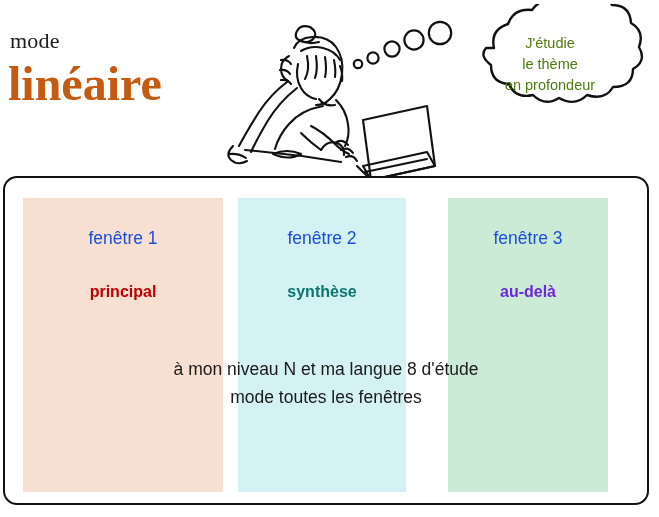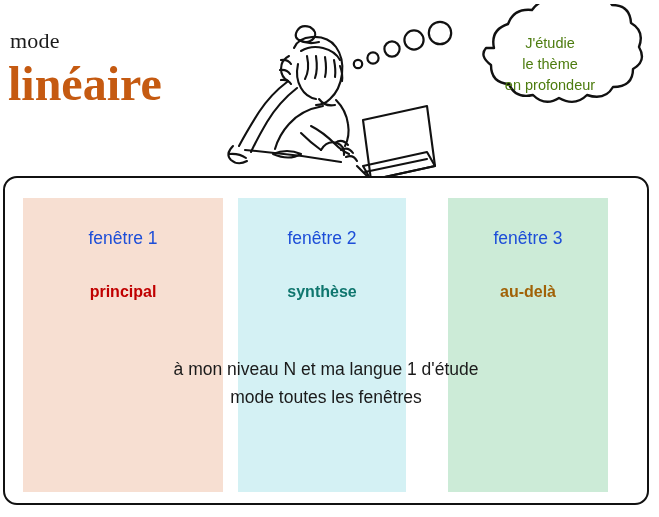--- a/index.html
+++ b/index.html
@@ -253,20 +253,20 @@
     <div class="panel-value" style="color: rgb(192, 0, 0);">principal</div>
   </div>
 
   <div id="panel-2" class="window-panel" style="background: rgb(212, 241, 244);">
     <div class="panel-title">fenêtre 2</div>
     <div class="panel-value" style="color: #0f766e;">synthèse</div>
   </div>
 
   <div id="panel-3" class="window-panel" style="background: rgb(204, 235, 215);">
     <div class="panel-title">fenêtre 3</div>
-    <div class="panel-value" style="color: #a16207;">au-delà</div>
+    <div class="panel-value" style="color: #6d28d9;">au-delà</div>
   </div>
 </div>
 
 <div id="footer-note">
-  <div>à mon niveau N et ma langue 1 d'étude</div>
+  <div>à mon niveau N et ma langue 8 d'étude</div>
   <div>mode toutes les fenêtres</div>
 </div>
 
 </body></html>

